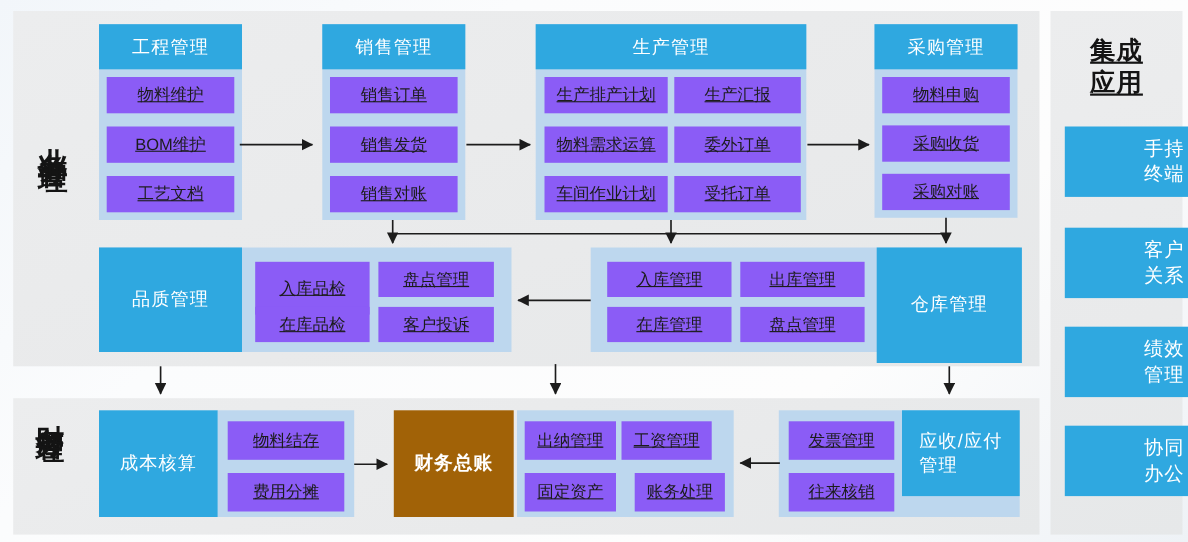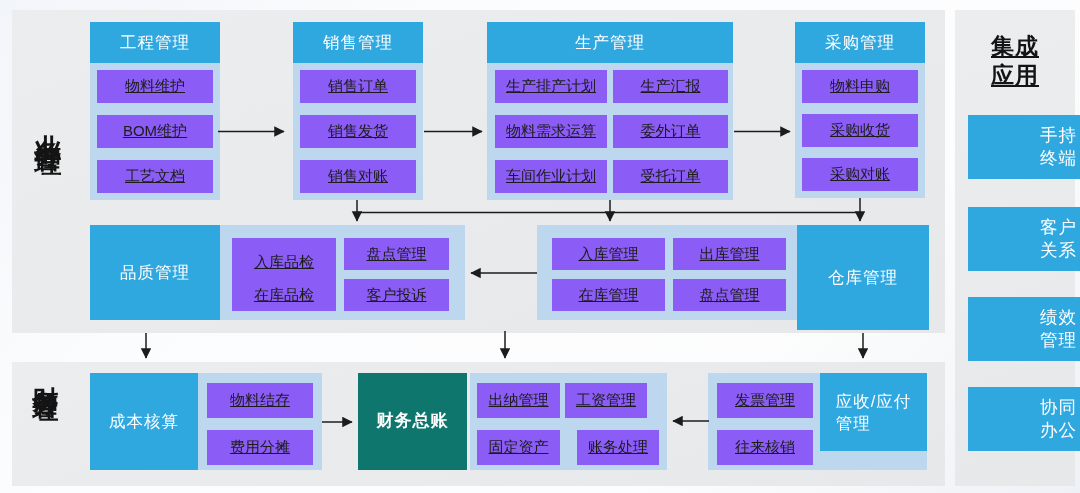--- a/index.html
+++ b/index.html
@@ -11,21 +11,21 @@
   }
   .stage{position:absolute;left:0;top:0;width:1080px;height:493px;}
   .panel{position:absolute;background:linear-gradient(160deg,#ecedee 0%,#e9eaeb 60%,#e6e8e9 100%);}
   .grp{position:absolute;background:#bdd7ee;}
   .hdr{position:absolute;background:#2fa8e0;color:#fff;display:flex;align-items:center;justify-content:center;
        font-size:16.5px;font-weight:500;letter-spacing:1px;}
   .item{position:absolute;background:#8b5cf6;color:#1c1c1c;display:flex;align-items:center;justify-content:center;
         font-size:15px;font-weight:500;white-space:nowrap;text-decoration:underline;}
   .block{position:absolute;background:#2fa8e0;color:#fff;display:flex;align-items:center;justify-content:center;
          font-size:16.5px;font-weight:500;white-space:pre-line;line-height:1.35;letter-spacing:1px;}
-  .block.red{background:#0f766e;font-weight:700;font-size:17px;letter-spacing:1px;}
+  .block.red{background:#a16207;font-weight:700;font-size:17px;letter-spacing:1px;}
   .vlabel{position:absolute;writing-mode:vertical-rl;text-orientation:upright;
           font-weight:700;color:#141414;}
   .side-title{position:absolute;font-weight:700;color:#141414;font-size:23px;text-align:center;
               white-space:pre-line;line-height:1.25;letter-spacing:1px;text-decoration:underline;}
   .side-item{position:absolute;background:#2fa8e0;color:#fff;display:flex;align-items:center;justify-content:center;
              font-size:17.5px;font-weight:500;text-align:center;white-space:pre-line;line-height:1.3;letter-spacing:1px;padding-left:46px;}
   svg.connectors{position:absolute;left:0;top:0;pointer-events:none;}
 </style>
 </head>
 <body>

